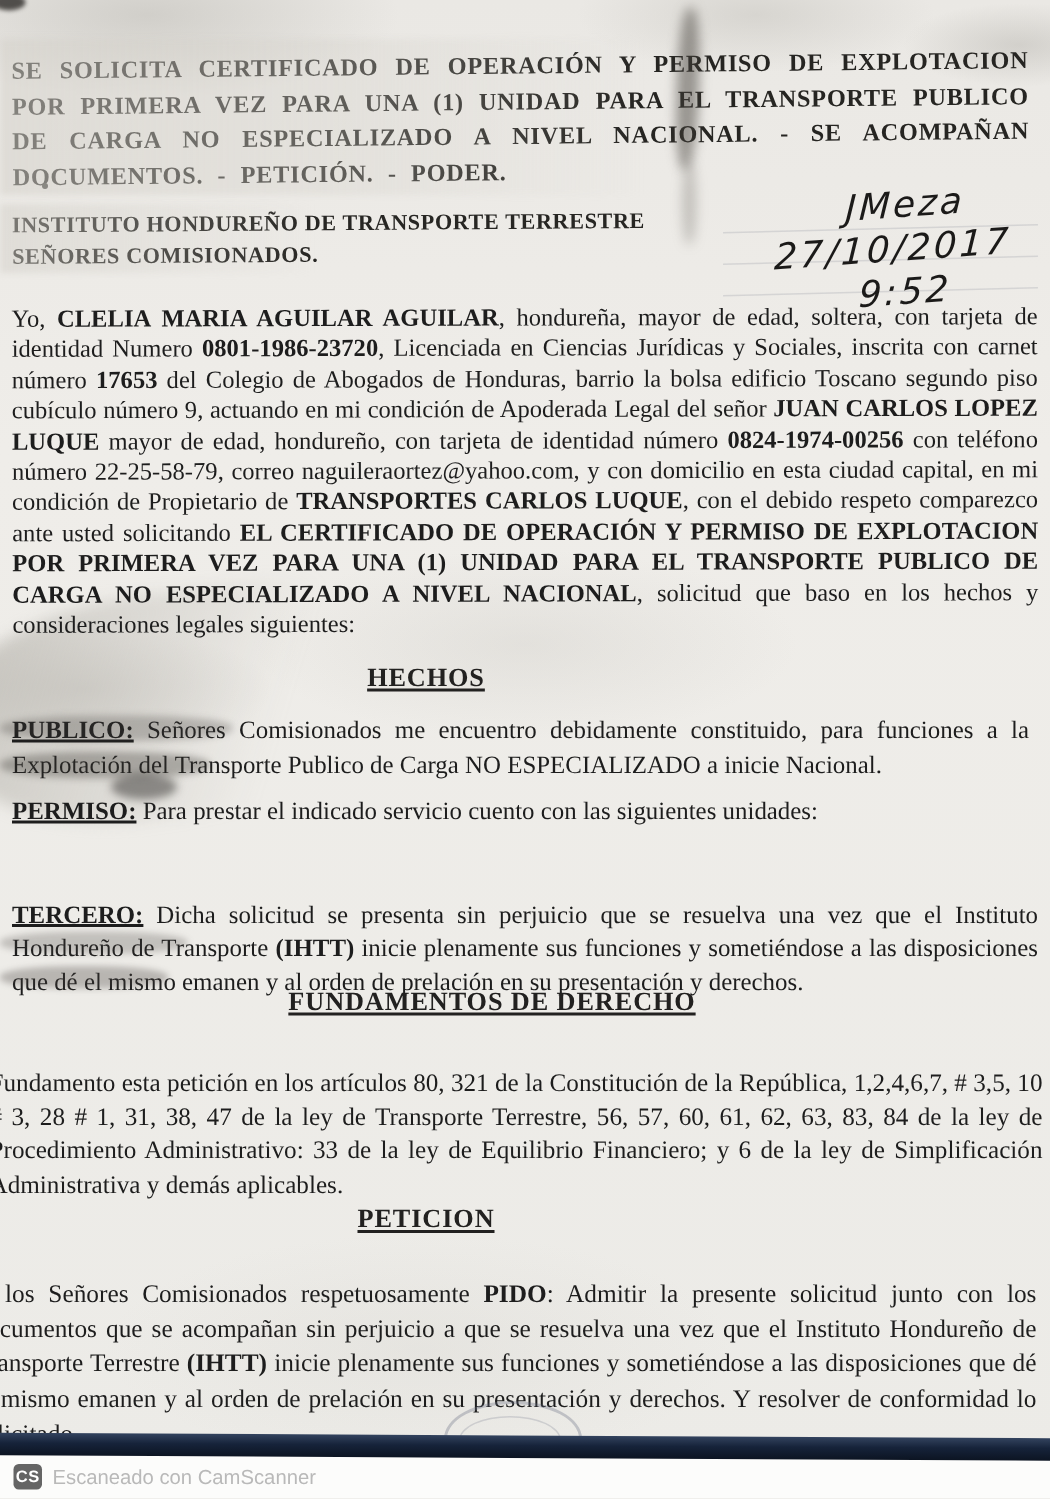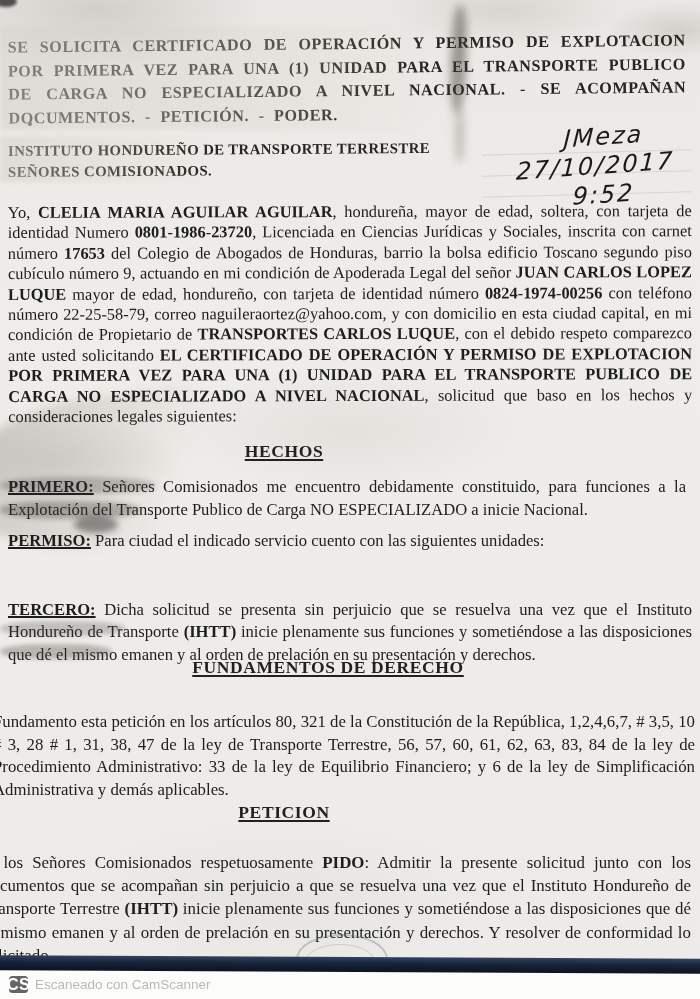--- a/index.html
+++ b/index.html
@@ -92,21 +92,21 @@
     border-radius:50%;z-index:14;}
   .stamp-inner{left:306px;top:944px;width:66px;height:30px;border:1px solid rgba(100,106,128,.22);
     border-radius:50%;z-index:14;}
   
   .scan-bar{left:-5px;top:957px;width:712px;height:14.5px;z-index:20;
     transform:rotate(.3deg);
     background:linear-gradient(180deg,#33435e 0%,#16233a 45%,#0c1422 100%);}
   .footer-strip{left:0;top:969px;width:700px;height:30px;background:#fcfcfb;z-index:18;}
   .cs-icon{left:9px;top:976px;width:19px;height:17px;background:#656565;border-radius:3.5px;
     z-index:22;display:flex;align-items:center;justify-content:center;
-    color:#fff;font-family:"Liberation Sans",sans-serif;font-weight:bold;font-size:16px;letter-spacing:.3px;}
+    color:#fff;font-family:"Liberation Sans",sans-serif;font-weight:bold;font-size:11px;letter-spacing:.3px;}
   .cs-label{left:35px;top:977px;z-index:22;color:#b9b9b9;
     font-family:"Liberation Sans",sans-serif;font-size:13.5px;}
 </style>
 </head>
 <body>
 
 <div class="paper"></div>
 
 <div class="artifact corner-speck"></div>
 <div class="artifact fold-streak"></div>
@@ -130,25 +130,25 @@
   <div class="hw-name">JMeza</div>
   <div class="hw-date">27/10/2017</div>
   <div class="hw-time">9:52</div>
 </div>
 
 <div class="block intro para"><span>Yo, </span><span style="font-weight: bold;">CLELIA MARIA AGUILAR AGUILAR</span><span>, hondureña, mayor de edad, soltera, con tarjeta de identidad Numero </span><span style="font-weight: bold;">0801-1986-23720</span><span>, Licenciada en Ciencias Jurídicas y Sociales, inscrita con carnet número </span><span style="font-weight: bold;">17653</span><span> del Colegio de Abogados de Honduras, barrio la bolsa edificio Toscano segundo piso cubículo número 9, actuando en mi condición de Apoderada Legal del señor </span><span style="font-weight: bold;">JUAN CARLOS LOPEZ LUQUE</span><span> mayor de edad, hondureño, con tarjeta de identidad número </span><span style="font-weight: bold;">0824-1974-00256</span><span> con teléfono número 22-25-58-79, correo naguileraortez@yahoo.com, y con domicilio en esta ciudad capital, en mi condición de Propietario de </span><span style="font-weight: bold;">TRANSPORTES CARLOS LUQUE</span><span>, con el debido respeto comparezco ante usted solicitando </span><span style="font-weight: bold;">EL CERTIFICADO DE OPERACIÓN Y PERMISO DE EXPLOTACION POR PRIMERA VEZ PARA UNA (1) UNIDAD PARA EL TRANSPORTE PUBLICO DE CARGA NO ESPECIALIZADO A NIVEL NACIONAL</span><span>, solicitud que baso en los hechos y consideraciones legales siguientes:</span></div>
 
 <div class="block heading h-hechos">
   <span>HECHOS</span>
 </div>
-<div class="block p-primero para"><span style="font-weight: bold; text-decoration: underline 2px;">PRIMERO:</span><span> Señores Comisionados me encuentro debidamente constituido, para funciones a la Explotación del Transporte Publico de Carga </span><span style="font-weight: normal;">NO ESPECIALIZADO</span><span> a inicie Nacional.</span></div>
+<div class="block p-primero para"><span style="font-weight: bold; text-decoration: underline 2px;">PUBLICO:</span><span> Señores Comisionados me encuentro debidamente constituido, para funciones a la Explotación del Transporte Publico de Carga </span><span style="font-weight: normal;">NO ESPECIALIZADO</span><span> a inicie Nacional.</span></div>
 <div class="artifact smear-primero"></div>
 <div class="artifact smear-explot"></div>
 <div class="artifact smear-blob"></div>
-<div class="block p-segundo para"><span style="font-weight: bold; text-decoration: underline 2px;">PERMISO:</span><span> Para ciudad el indicado servicio cuento con las siguientes unidades:</span><br></div>
+<div class="block p-segundo para"><span style="font-weight: bold; text-decoration: underline 2px;">PERMISO:</span><span> Para prestar el indicado servicio cuento con las siguientes unidades:</span><br></div>
 <div class="block p-tercero para"><span style="font-weight: bold; text-decoration: underline 2px;">TERCERO:</span><span> Dicha solicitud se presenta sin perjuicio que se resuelva una vez que el Instituto Hondureño de Transporte </span><span style="font-weight: bold;">(IHTT)</span><span> inicie plenamente sus funciones y sometiéndose a las disposiciones que dé el mismo emanen y al orden de prelación en su presentación y derechos.</span></div>
 <div class="artifact smear-terc1"></div>
 <div class="artifact smear-terc2"></div>
 
 <div class="block heading h-fundamentos">
   <span>FUNDAMENTOS DE DERECHO</span>
 </div>
 <div class="block p-fundamentos para">Fundamento esta petición en los artículos 80, 321 de la Constitución de la República, 1,2,4,6,7, # 3,5, 10 # 3, 28 # 1, 31, 38, 47 de la ley de Transporte Terrestre, 56, 57, 60, 61, 62, 63, 83, 84 de la ley de Procedimiento Administrativo: 33 de la ley de Equilibrio Financiero; y 6 de la ley de Simplificación Administrativa y demás aplicables.</div>
 
 <div class="block heading h-peticion">

